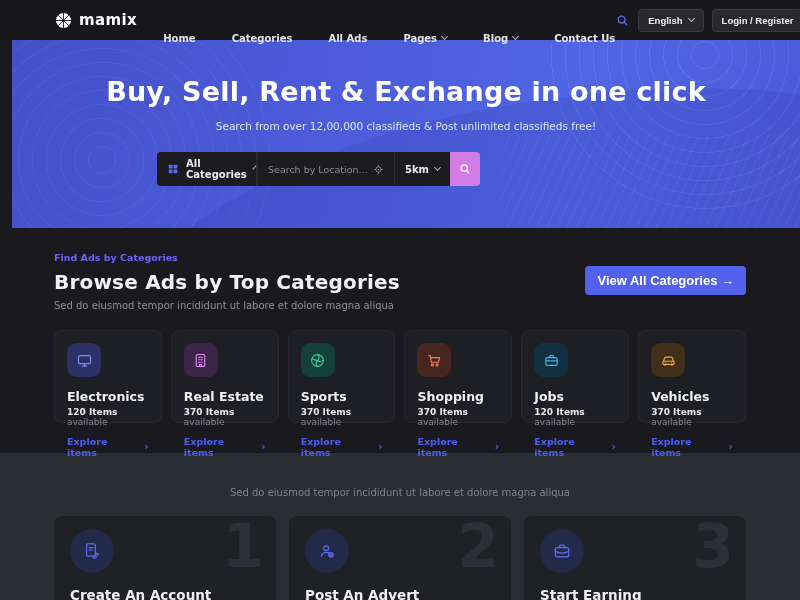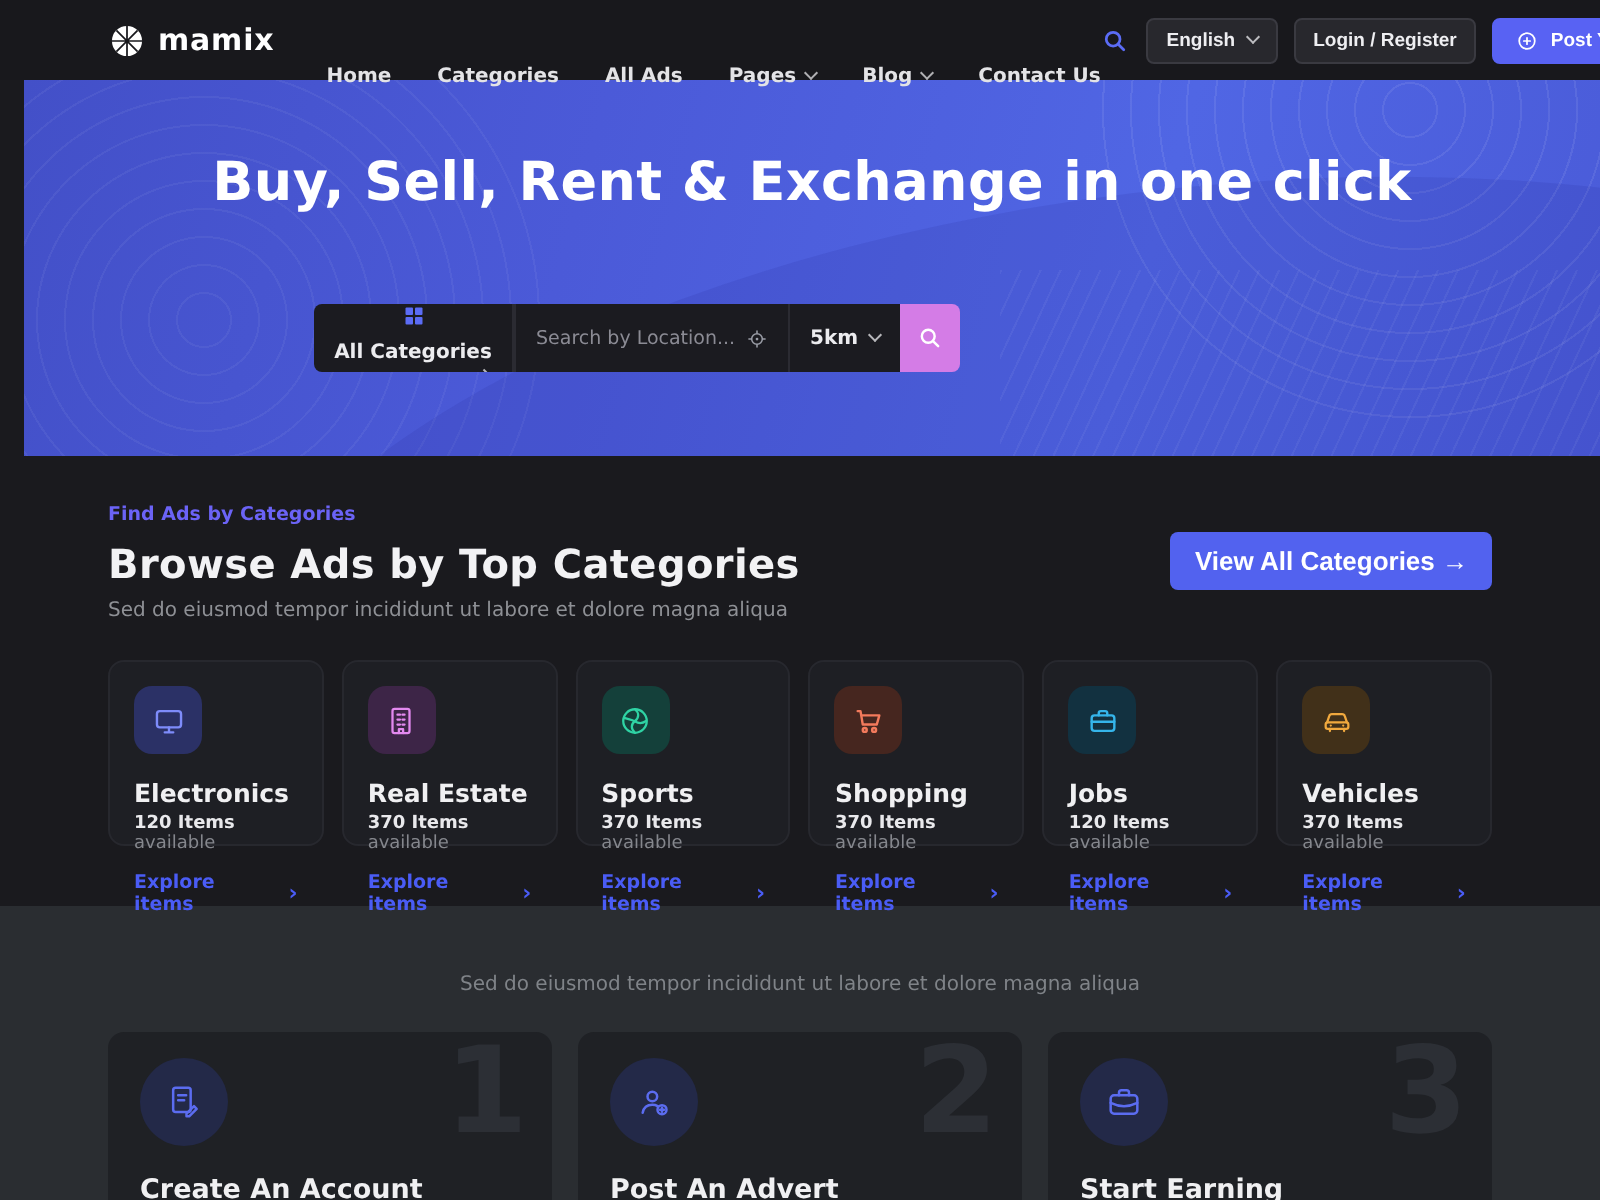--- a/index.html
+++ b/index.html
@@ -6,21 +6,21 @@
   html,body { background:#0e0e11; }
   .page {
     width:800px; height:600px; position:relative; overflow:hidden;
     background:#1a1a1e; font-family:"DejaVu Sans","Liberation Sans",sans-serif;
   }
   
   .nav { height:40px; background:#18181c; display:flex; align-items:center;
          padding:0 54px; position:relative; z-index:6; }
   .brand { display:flex; align-items:center; gap:6px; color:#fff;
            font-weight:700; font-size:15px; letter-spacing:.4px; cursor:pointer; }
-  .nav-links { display:flex; gap:23px; margin-left:26px;margin-top:36px; }
+  .nav-links { display:flex; gap:36px; margin-left:26px;margin-top:36px; }
   .nav-link { color:#e3e3e6; font-size:10px; font-weight:600; cursor:pointer;
               display:flex; align-items:center; gap:5px; white-space:nowrap; }
   .caret { width:5px; height:5px; border-right:1.3px solid currentColor;
            border-bottom:1.3px solid currentColor; transform:rotate(45deg);
            margin-top:-3px; opacity:.75; display:inline-block; }
   .nav-right { margin-left:auto; display:flex; align-items:center; gap:8px; }
   .nav-search { color:#5b6cf5; display:flex; align-items:center; cursor:pointer; }
   .btn-ghost { background:#28282d; border:1px solid #3a3a41; color:#eeeef1;
                font-size:9.5px; font-weight:600; padding:5px 9px; border-radius:4px;
                display:flex; align-items:center; gap:6px; cursor:pointer; white-space:nowrap; }
@@ -43,21 +43,21 @@
           background:repeating-linear-gradient(115deg, rgba(255,255,255,.05) 0 1px,
              rgba(255,255,255,0) 1px 9px); }
   .hero-title { position:relative; text-align:center; color:#fff; font-size:27px;
                 font-weight:700; letter-spacing:.2px; padding-top:36px; }
   .hero-sub { position:relative; text-align:center; color:rgba(255,255,255,.82);
               font-size:10.5px; margin-top:13px; }
   .searchbar { position:absolute; left:145px; top:112px; width:515px; height:34px;
                display:flex; border-radius:4px; overflow:hidden; z-index:3; }
   .seg { background:#1b1b20; height:100%; display:flex; align-items:center; }
   .seg-cat { width:100px; gap:7px; padding:0 10px; color:#ececef; font-size:10px;
-             font-weight:600; border-right:1px solid #2b2b32; cursor:pointer;flex-direction:column; }
+             font-weight:600; border-right:1px solid #2b2b32; cursor:pointer; }
   .seg-cat .caret { margin-left:auto; }
   .seg-keyword { width:192px; padding:0 12px; }
   .seg-loc { width:137px; border-left:1px solid #2b2b32; padding:0 10px; gap:6px; }
   .seg-radius { width:56px; border-left:1px solid #2b2b32; color:#ececef;
                 font-size:10px; font-weight:600; padding:0 10px; gap:6px; cursor:pointer; }
   .seg input { background:transparent; border:none; outline:none; width:100%;
                color:#cfcfd4; font-size:9.5px; font-family:inherit; }
   .seg input::placeholder { color:#8b8b94; }
   .seg-btn { width:30px; background:#d47ce6; display:flex; align-items:center;
              justify-content:center; border:none; cursor:pointer;
@@ -167,20 +167,21 @@
 
     </div>
   </header>
 
   <section class="hero">
     <div class="rings rings-left"></div>
     <div class="rings rings-right"></div>
     <div class="blob"></div>
     <div class="stripes"></div>
     <h1 class="hero-title">Buy, Sell, Rent &amp; Exchange in one click</h1>
+    <p class="hero-sub">Search from over 12,00,000 classifieds &amp; Post unlimited classifieds free!</p>
     <div class="searchbar">
       <div class="seg seg-cat">
         <span>
           <svg width="12" height="12" viewBox="0 0 24 24" fill="#5b6cf5">
               <rect x="3.5" y="3.5" width="7.5" height="7.5" rx="1"></rect>
               <rect x="13" y="3.5" width="7.5" height="7.5" rx="1"></rect>
               <rect x="3.5" y="13" width="7.5" height="7.5" rx="1"></rect>
               <rect x="13" y="13" width="7.5" height="7.5" rx="1"></rect>
             </svg>
         </span>

